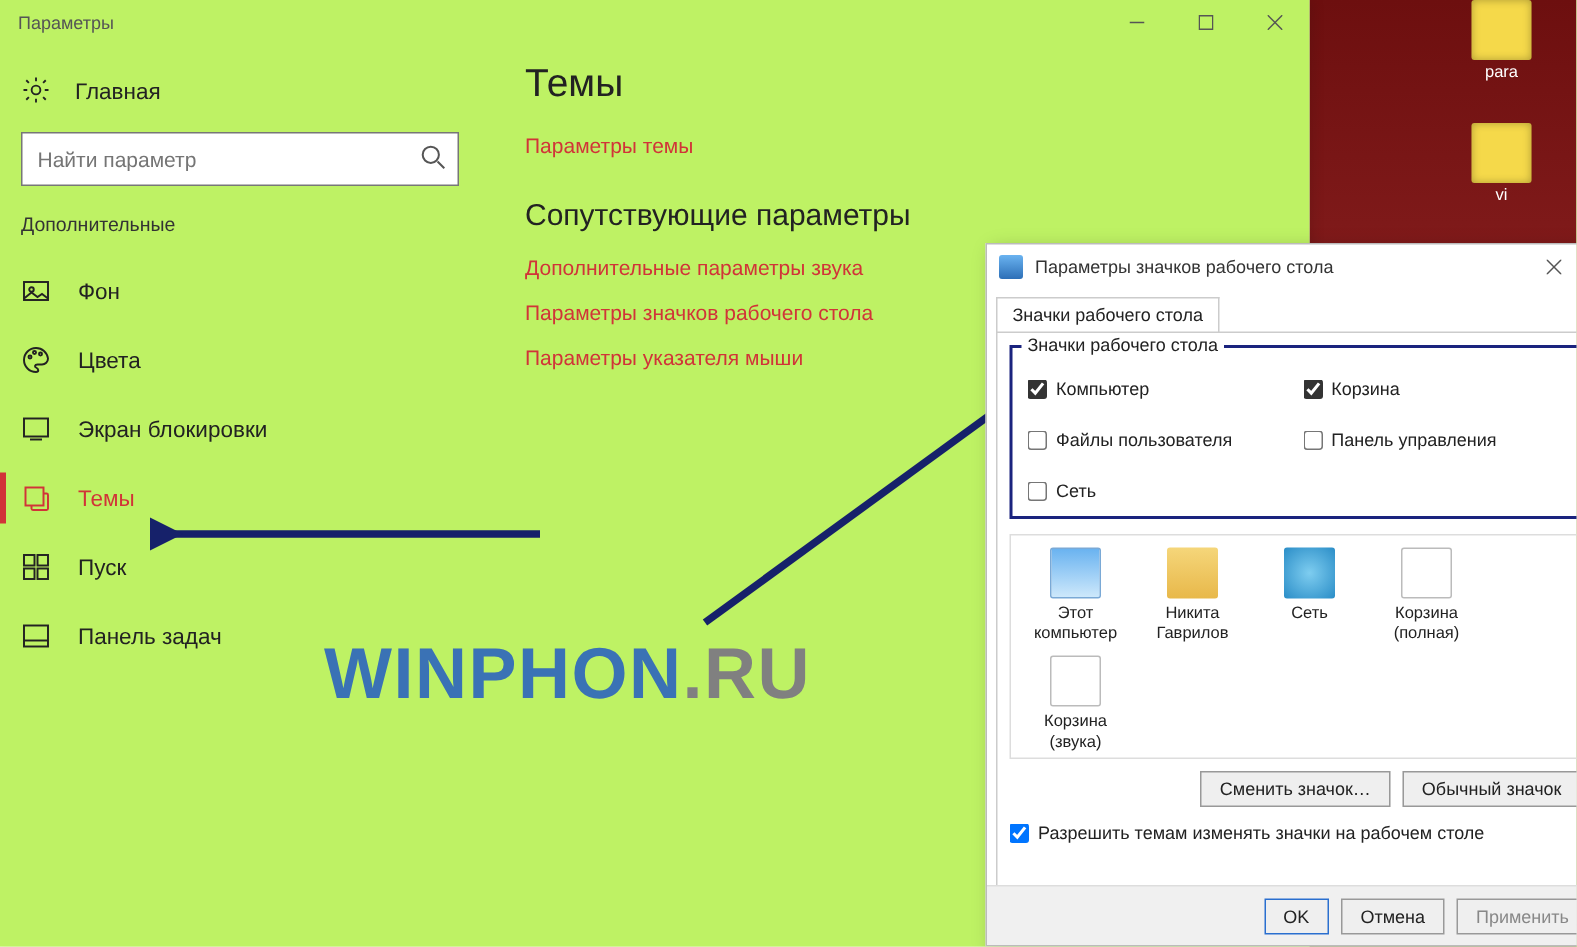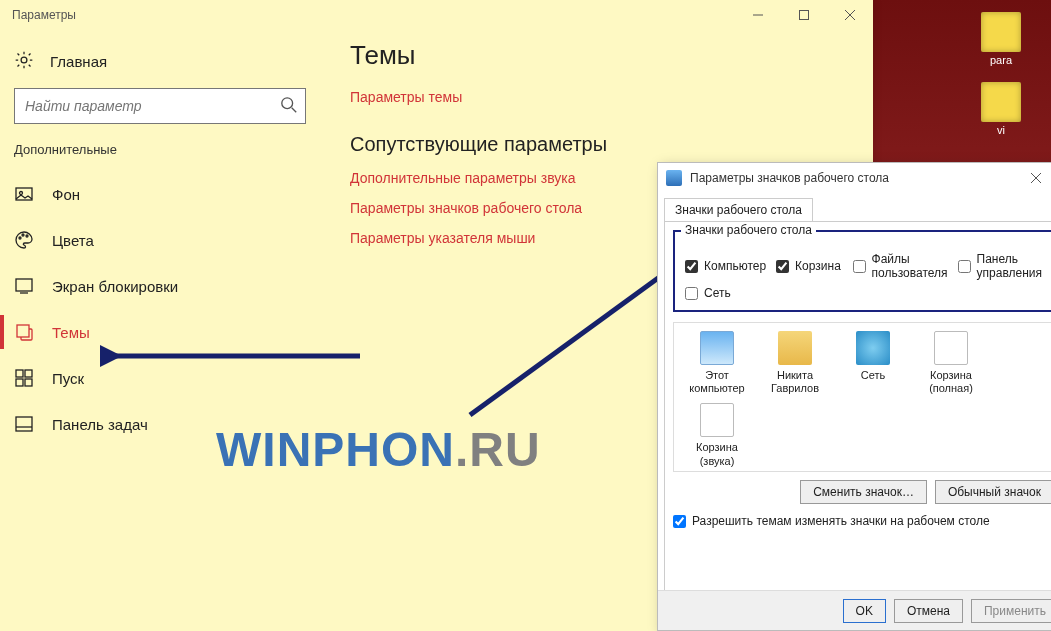--- a/index.html
+++ b/index.html
@@ -4,35 +4,35 @@
 <style>
 * { box-sizing: border-box; margin: 0; padding: 0; font-family: "Segoe UI", Tahoma, sans-serif; }
 body { width: 1051px; height: 631px; position: relative; background: #fff; overflow: hidden; }
 
 
 .desktop-strip { position: absolute; right: 0; top: 0; width: 178px; height: 631px; background: linear-gradient(#6d0f0f, #8a2020 40%, #40110a); }
 .desktop-icon { position: absolute; text-align: center; color: #fff; font-size: 11px; width: 60px; }
 .desktop-icon .ico { width: 40px; height: 40px; margin: 0 auto 2px; background: #f5d94a; border-radius: 2px; box-shadow: inset 0 0 6px rgba(0,0,0,0.3); }
 
 
-.settings-window { position: absolute; left: 0; top: 0; width: 873px; height: 631px; background: #fef9c3; box-shadow: 2px 0 8px rgba(0,0,0,0.1); }
+.settings-window { position: absolute; left: 0; top: 0; width: 873px; height: 631px; background: #bef264; box-shadow: 2px 0 8px rgba(0,0,0,0.1); }
 .titlebar { height: 30px; display: flex; align-items: center; padding-left: 12px; color: #555; font-size: 12px; }
 .titlebar .caption { flex: 1; }
 .titlebar .winbtn { width: 46px; height: 30px; display: flex; align-items: center; justify-content: center; color: #555; }
 .titlebar .winbtn svg { width: 10px; height: 10px; }
 
 .content { display: flex; }
 .sidebar { width: 320px; padding: 10px 0 0 0; }
 .main { flex: 1; padding: 10px 0 0 30px; }
 
 .home-row { display: flex; align-items: flex-end; padding: 10px 14px; font-size: 15px; color: #222; }
 .home-row .gear { width: 20px; height: 20px; margin-right: 16px; }
 
 .search-box { margin: 8px 14px 18px; position: relative; }
-.search-box input { width: 100%; height: 36px; border: 1px solid #777; padding: 0 36px 0 10px; font-size: 14px; color: #777; background: #fff; font-style: italic; }
+.search-box input { width: 100%; height: 36px; border: 1px solid #777; padding: 0 36px 0 10px; font-size: 14px; color: #777; background: #fff; }
 .search-box .mag { position: absolute; right: 8px; top: 8px; width: 18px; height: 18px; color: #555; }
 
 .section-label { padding: 0 14px 14px; font-size: 13px; color: #333; }
 
 .nav-item { display: flex; align-items: center; height: 46px; padding: 0 14px; font-size: 15px; color: #222; cursor: pointer; }
 .nav-item .nico { width: 20px; height: 20px; margin-right: 18px; display: flex; align-items: center; justify-content: center; }
 .nav-item.active { color: #d13438; position: relative; }
 .nav-item.active::before { content: ""; position: absolute; left: 0; top: 6px; bottom: 6px; width: 4px; background: #d13438; }
 
 .main h1 { font-size: 26px; font-weight: 400; color: #222; margin-bottom: 18px; }
@@ -53,21 +53,21 @@
 .dlg-title .appico { width: 16px; height: 16px; background: linear-gradient(#6ab3f0, #2d6fb7); margin-right: 8px; border-radius: 2px; }
 .dlg-title .t { flex: 1; color: #333; }
 .dlg-title .x { width: 30px; text-align: center; color: #555; }
 
 .dlg-tabs { padding: 4px 6px 0; }
 .tab { display: inline-block; border: 1px solid #ccc; border-bottom: 1px solid #fff; background: #fff; padding: 4px 10px; font-size: 12px; position: relative; top: 1px; }
 .tab-panel { border: 1px solid #ccc; margin: 0 6px 6px; padding: 8px; height: 396px; position: relative; }
 
 .group { border: 2px solid #1a237e; padding: 20px 10px 10px; position: relative; margin-bottom: 10px; }
 .group-label { position: absolute; top: -9px; left: 6px; background: #fff; padding: 0 4px; font-size: 12px; }
-.chk-grid { display: grid; grid-template-columns: 1fr 1fr 1fr 1fr; gap: 6px 10px; }
+.chk-grid { display: grid; grid-template-columns: 1fr 1fr; gap: 20px 10px; }
 .chk { display: flex; align-items: center; gap: 6px; }
 .chk input { width: 13px; height: 13px; margin: 0; accent-color: #333; }
 
 .icon-area { border: 1px solid #ddd; height: 150px; padding: 8px; display: flex; flex-wrap: wrap; gap: 8px; align-content: flex-start; }
 .icon-item { width: 70px; text-align: center; font-size: 11px; line-height: 1.2; }
 .icon-item .iimg { width: 34px; height: 34px; margin: 0 auto 4px; border-radius: 2px; }
 .col-monitor { background: linear-gradient(#6ab3f0,#cde8fb); border:1px solid #7aa9d6;}
 .col-user { background: linear-gradient(#f5d67a,#e8b84a);}
 .col-net { background: radial-gradient(#7ecdf0,#2a8dc7); border-radius:50%;}
 .col-bin { background: #fff; border:1px solid #bbb; border-radius:3px;}
@@ -80,21 +80,21 @@
 .dlg-foot { position:absolute; left:0; right:0; bottom:0; height:40px; background:#f0f0f0; border-top:1px solid #ddd; display:flex; align-items:center; justify-content:flex-end; gap:8px; padding:0 10px;}
 .dlg-foot .winbutton.apply { color:#888;}
 .dlg-foot .winbutton.ok { border:1px solid #2a6fcf;}
 
 svg { display:block; }
 </style>
 </head>
 <body>
 
 <div class="desktop-strip">
-  <div class="desktop-icon" style="top:12px; right:20px;">
+  <div class="desktop-icon" style="top:0; right:20px;">
     <div class="ico"></div>
     <div>para</div>
   </div>
   <div class="desktop-icon" style="top:82px; right:20px;">
     <div class="ico"></div>
     <div>vi</div>
   </div>
 </div>
 
 <div class="settings-window">

